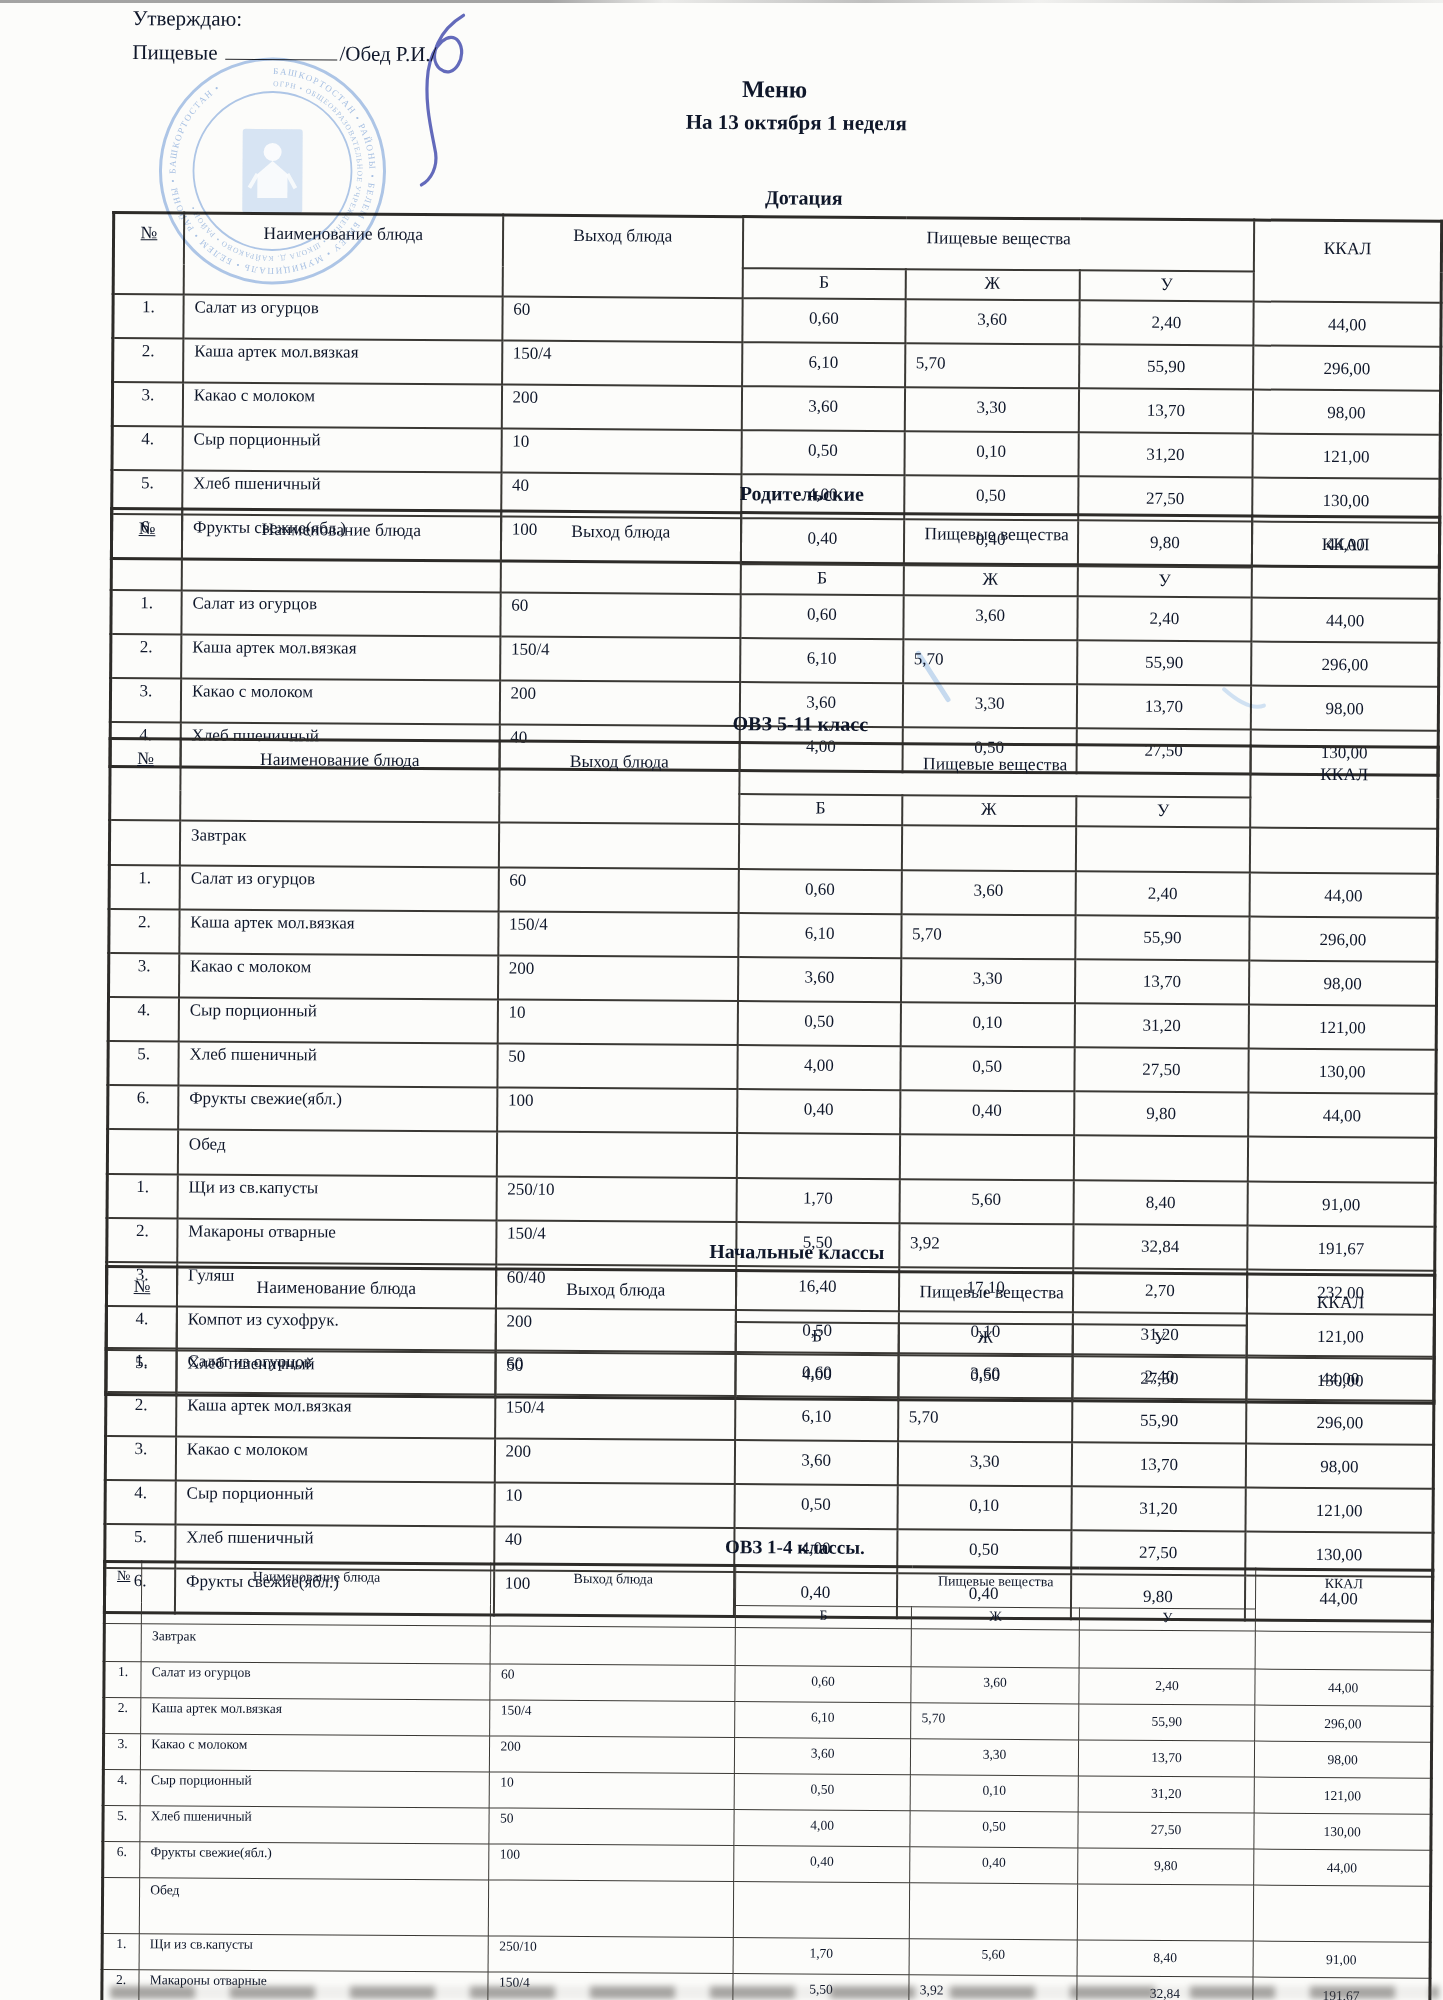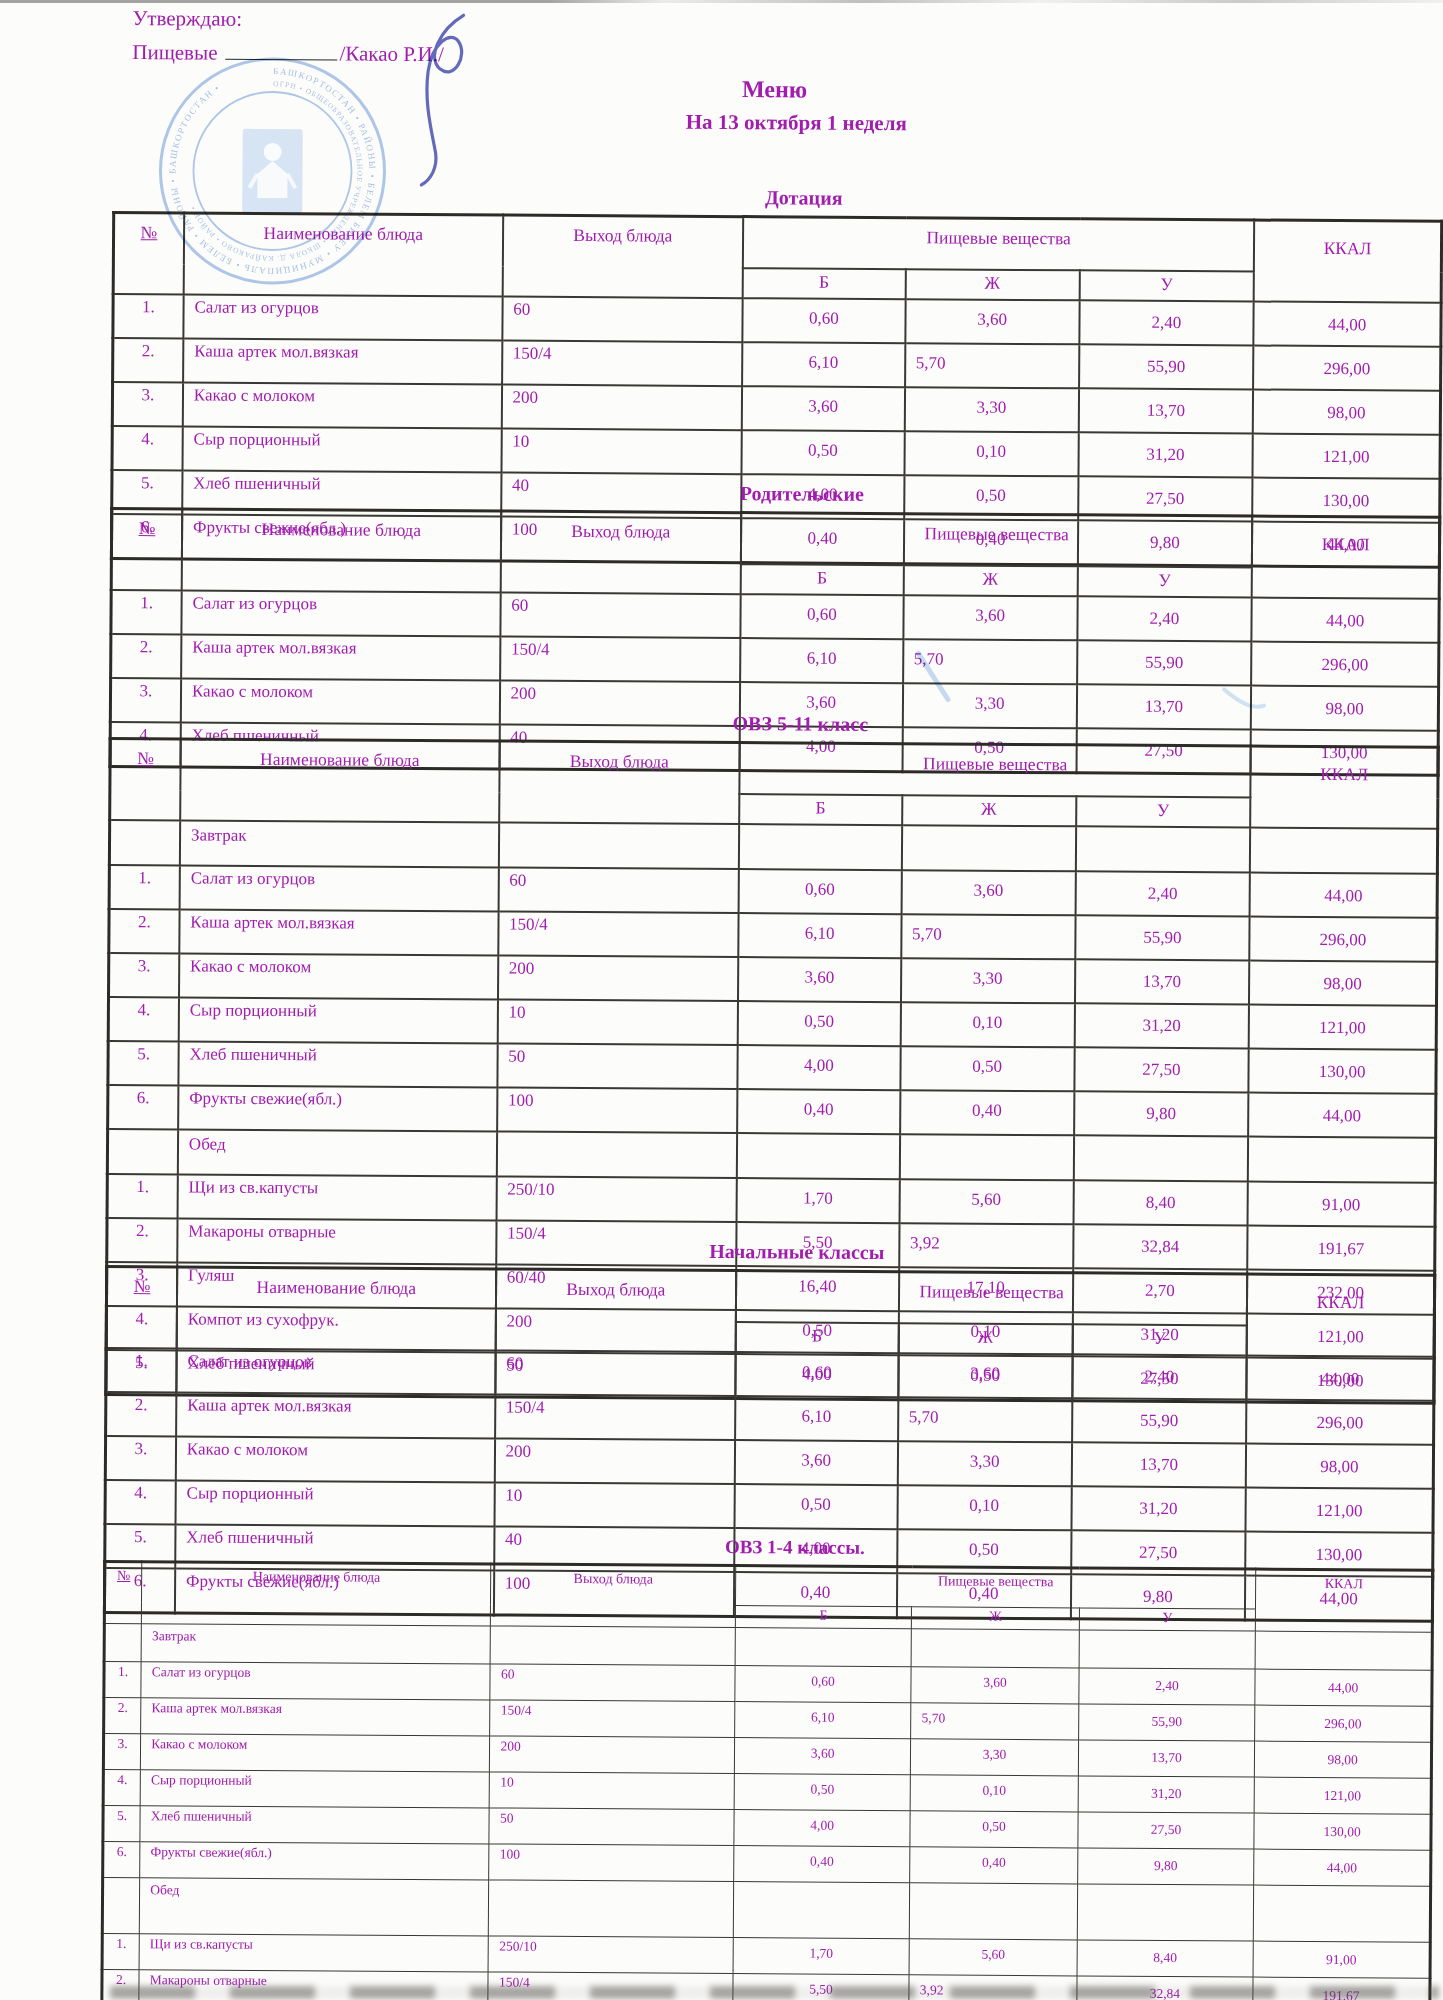--- a/index.html
+++ b/index.html
@@ -1,18 +1,18 @@
 <!DOCTYPE html>
 <html><head>
 <meta charset="utf-8">
 <style>
   html,body{margin:0;padding:0;background:#ffffff;}
   .page{
     position:relative; width:1443px; height:2000px; overflow:hidden;
-    background:#fcfcfa; color:#a21caf;
+    background:#fcfcfa; color:#0f172a;
     font-family:"Liberation Serif","DejaVu Serif",serif;
   }
   .content{position:absolute; inset:0; transform:rotate(0.38deg); transform-origin:50% 50%;}
 
   
   .top-edge{position:absolute;top:0;left:0;right:0;height:3px;opacity:.55;
     background:linear-gradient(90deg,rgba(50,50,52,.8) 0 38%,rgba(50,50,52,.15) 46%,rgba(50,50,52,.55) 60%,rgba(50,50,52,.1) 72%,rgba(50,50,52,.45) 86%,rgba(50,50,52,.1));}
   .bottom-smudge{position:absolute;left:110px;right:4px;bottom:1px;height:13px;opacity:.5;filter:blur(3px);
     background:repeating-linear-gradient(90deg,#504d49 0 85px,rgba(80,77,73,.15) 85px 120px);}
 
@@ -81,21 +81,21 @@
 <body>
 
 <div class="page">
   <div class="top-edge"></div>
 
   <div class="content">
 
     <div class="approve">
       <div>Утверждаю:</div>
       <div class="director-line">
-        <span>Пищевые</span><span class="blank-line"></span><span>/Какао Р.И./</span>
+        <span>Пищевые</span><span class="blank-line"></span><span>/Обед Р.И./</span>
       </div>
     </div>
 
     <div class="doc-title">Меню</div>
     <div class="doc-subtitle">На 13 октября 1 неделя</div>
 
     <div id="sections">
   <section class="menu-section" id="s0">
     <h3>Дотация</h3>
     <table class="tbl tbl-n">

